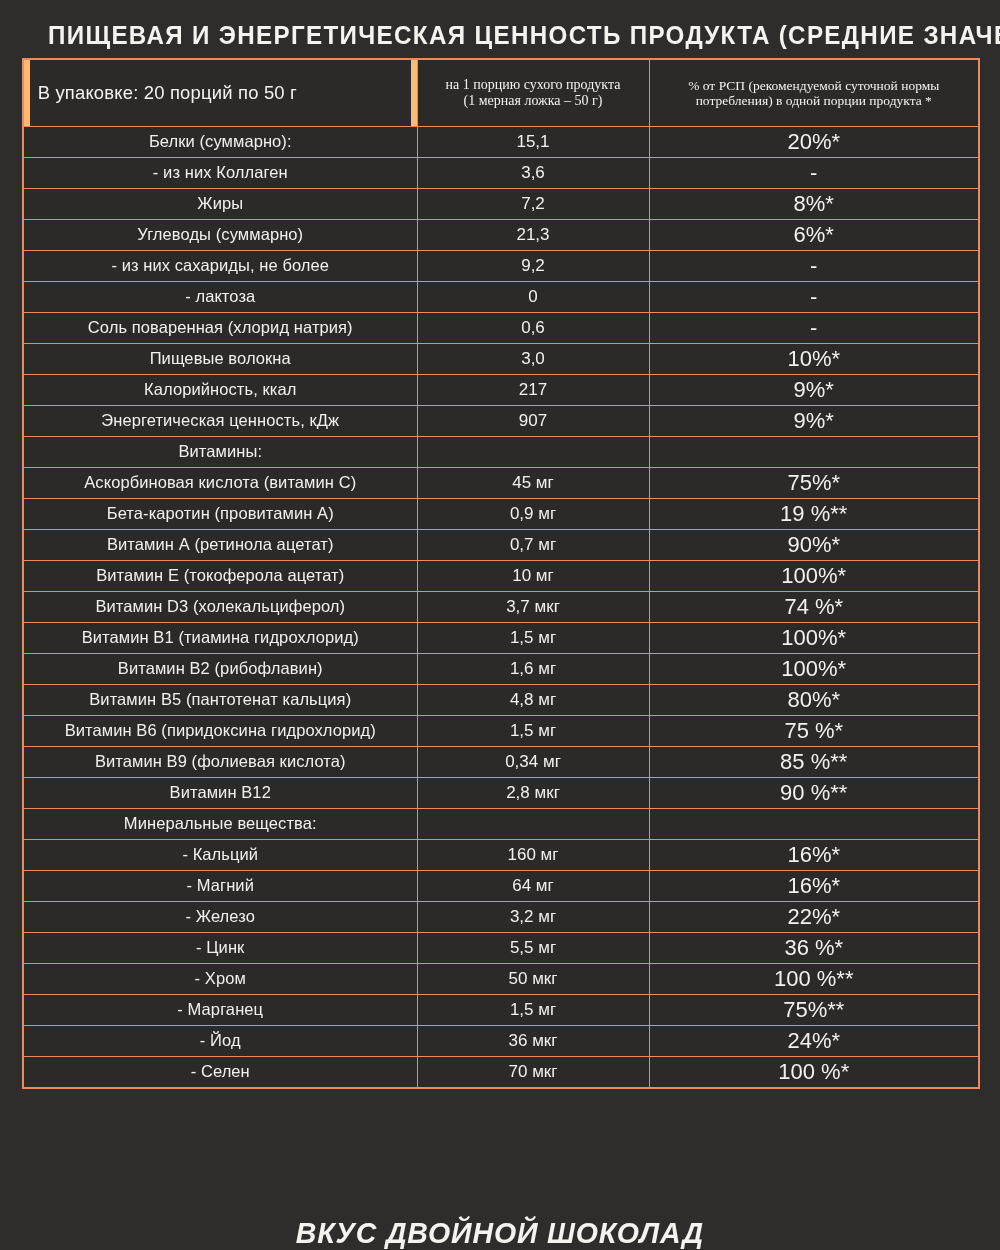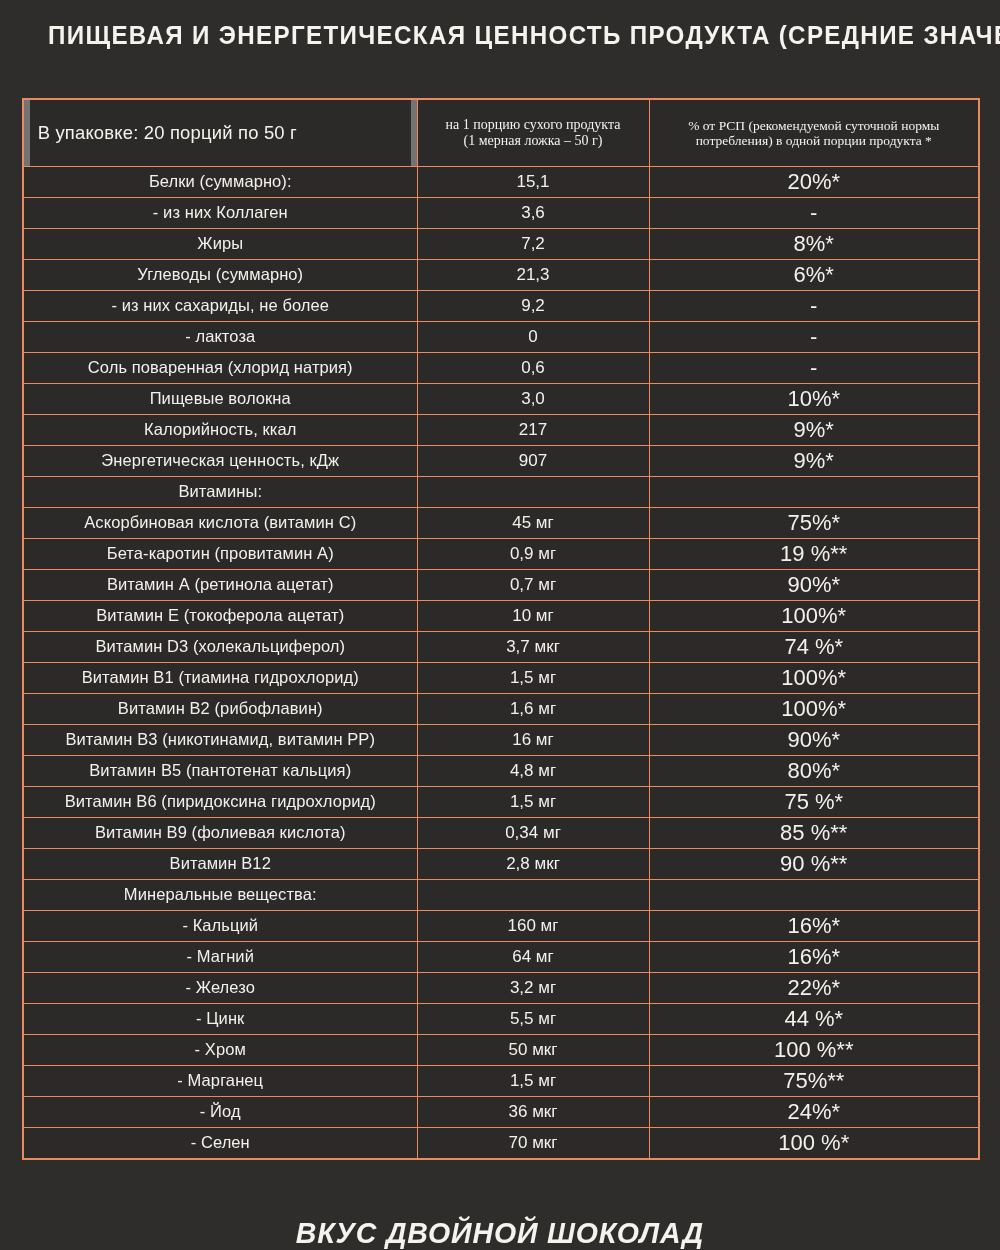--- a/index.html
+++ b/index.html
@@ -41,23 +41,22 @@
   }
   
   .table-wrap {
     padding: 0 22px;
     flex: 0 0 auto;
   }
   table.nutri {
     width: 956px;
     border-collapse: collapse;
     table-layout: fixed;
-    background: #737373;
+    background: #fdba74;
     border: 2px solid #e98a5f;
-    margin-top: 40px;
   }
   table.nutri col.c-name  { width: 394px; }
   table.nutri col.c-per   { width: 232px; }
   table.nutri col.c-rsp   { width: 330px; }
 
   table.nutri th,
   table.nutri td {
     border: 1px solid #e98a5f;
     background: #2b2a28;
     padding: 0;
@@ -237,25 +236,20 @@
             <td class="c-label">Витамин В1 (тиамина гидрохлорид)</td>
             <td class="c-val">1,5 мг</td>
             <td class="c-pct">100%*</td>
           </tr>
           <tr>
             <td class="c-label">Витамин В2 (рибофлавин)</td>
             <td class="c-val">1,6 мг</td>
             <td class="c-pct">100%*</td>
           </tr>
           <tr>
-            <td class="c-label">Витамин В3 (никотинамид, витамин РР)</td>
-            <td class="c-val">16 мг</td>
-            <td class="c-pct">90%*</td>
-          </tr>
-          <tr>
             <td class="c-label">Витамин В5 (пантотенат кальция)</td>
             <td class="c-val">4,8 мг</td>
             <td class="c-pct">80%*</td>
           </tr>
           <tr>
             <td class="c-label">Витамин В6 (пиридоксина гидрохлорид)</td>
             <td class="c-val">1,5 мг</td>
             <td class="c-pct">75 %*</td>
           </tr>
           <tr>
@@ -284,21 +278,21 @@
             <td class="c-pct">16%*</td>
           </tr>
           <tr>
             <td class="c-label">- Железо</td>
             <td class="c-val">3,2 мг</td>
             <td class="c-pct">22%*</td>
           </tr>
           <tr>
             <td class="c-label">- Цинк</td>
             <td class="c-val">5,5 мг</td>
-            <td class="c-pct">44 %*</td>
+            <td class="c-pct">36 %*</td>
           </tr>
           <tr>
             <td class="c-label">- Хром</td>
             <td class="c-val">50 мкг</td>
             <td class="c-pct">100 %**</td>
           </tr>
           <tr>
             <td class="c-label">- Марганец</td>
             <td class="c-val">1,5 мг</td>
             <td class="c-pct">75%**</td>

